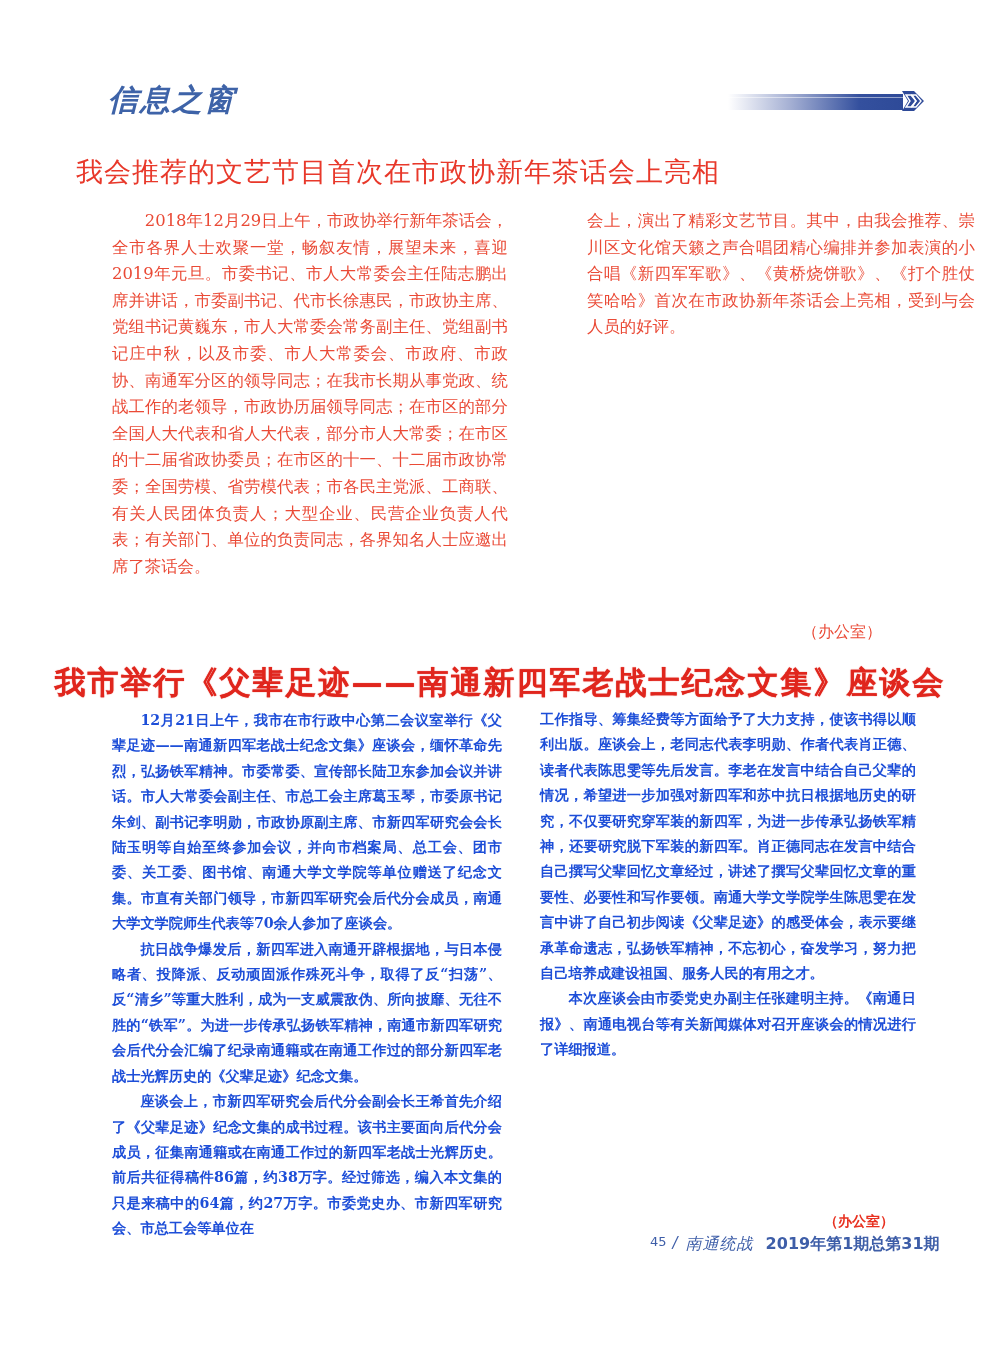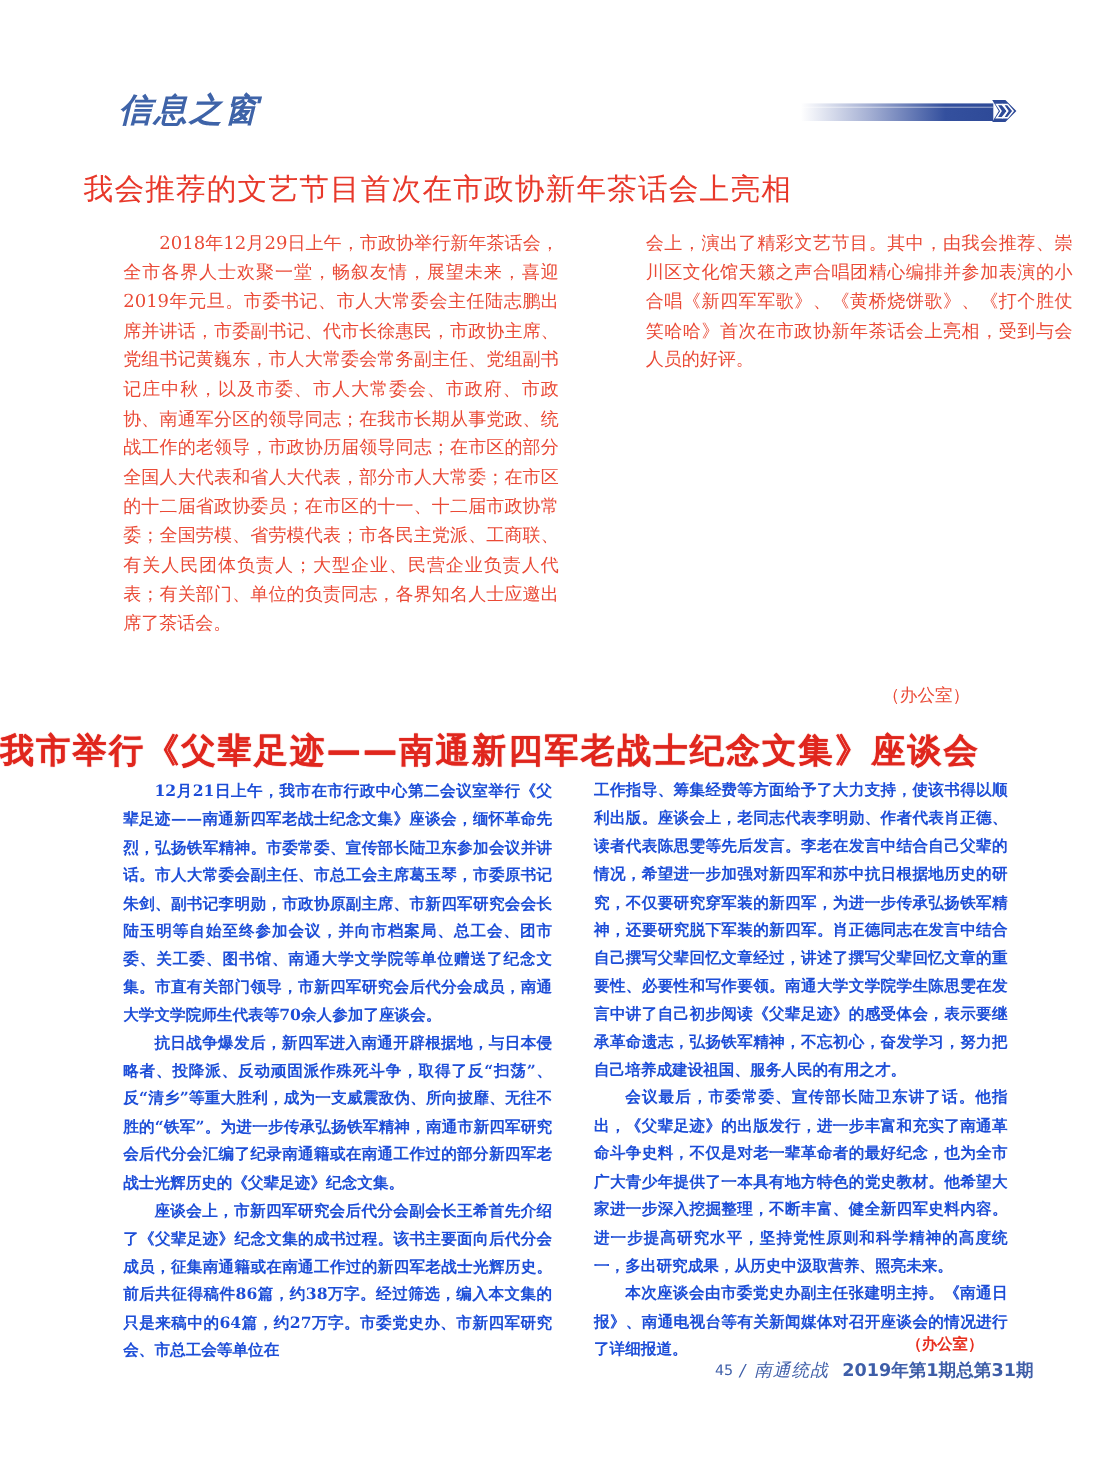--- a/index.html
+++ b/index.html
@@ -66,20 +66,21 @@
       font-family: Liberation Sans, sans-serif;
       font-size: 27px;
       color: #e8382a;
       letter-spacing: 1px;
     }
     .article-title-2 {
       position: absolute;
       left: 0;
       width: 1000px;
       top: 662px;
+      text-align: center;
       font-family: "DejaVu Sans", sans-serif;
       font-weight: bold;
       font-size: 31px;
       color: #e0261d;
       letter-spacing: 2px;
       text-shadow: 0 0 1px #e0261d;
     }
 
     .col {
       position: absolute;
@@ -125,21 +126,20 @@
 
     .footer {
       position: absolute;
       left: 650px;
       top: 1234px;
       height: 24px;
       font-family: "DejaVu Sans", sans-serif;
       color: #3e5ea8;
       white-space: nowrap;
       display: flex;
-      align-items: center;
     }
     .footer .page-num { font-size: 13px; margin-right: 6px; }
     .footer .slash { font-size: 15px; font-style: italic; margin-right: 8px; }
     .footer .mag-name {
       font-family: "DejaVu Serif", serif;
       font-style: italic;
       font-size: 16px;
       margin-right: 12px;
       letter-spacing: 1px;
     }
@@ -175,21 +175,20 @@
 <h1 class="article-title-2" style="margin:0;">我市举行《父辈足迹——南通新四军老战士纪念文集》座谈会</h1>
 
 <div class="col b col1-b">
   <p>12月21日上午，我市在市行政中心第二会议室举行《父辈足迹——南通新四军老战士纪念文集》座谈会，缅怀革命先烈，弘扬铁军精神。市委常委、宣传部长陆卫东参加会议并讲话。市人大常委会副主任、市总工会主席葛玉琴，市委原书记朱剑、副书记李明勋，市政协原副主席、市新四军研究会会长陆玉明等自始至终参加会议，并向市档案局、总工会、团市委、关工委、图书馆、南通大学文学院等单位赠送了纪念文集。市直有关部门领导，市新四军研究会后代分会成员，南通大学文学院师生代表等70余人参加了座谈会。</p>
   <p>抗日战争爆发后，新四军进入南通开辟根据地，与日本侵略者、投降派、反动顽固派作殊死斗争，取得了反“扫荡”、反“清乡”等重大胜利，成为一支威震敌伪、所向披靡、无往不胜的“铁军”。为进一步传承弘扬铁军精神，南通市新四军研究会后代分会汇编了纪录南通籍或在南通工作过的部分新四军老战士光辉历史的《父辈足迹》纪念文集。</p>
   <p>座谈会上，市新四军研究会后代分会副会长王希首先介绍了《父辈足迹》纪念文集的成书过程。该书主要面向后代分会成员，征集南通籍或在南通工作过的新四军老战士光辉历史。前后共征得稿件86篇，约38万字。经过筛选，编入本文集的只是来稿中的64篇，约27万字。市委党史办、市新四军研究会、市总工会等单位在</p>
 </div>
 
 <div class="col b col2-b">
   <p class="cont">工作指导、筹集经费等方面给予了大力支持，使该书得以顺利出版。座谈会上，老同志代表李明勋、作者代表肖正德、读者代表陈思雯等先后发言。李老在发言中结合自己父辈的情况，希望进一步加强对新四军和苏中抗日根据地历史的研究，不仅要研究穿军装的新四军，为进一步传承弘扬铁军精神，还要研究脱下军装的新四军。肖正德同志在发言中结合自己撰写父辈回忆文章经过，讲述了撰写父辈回忆文章的重要性、必要性和写作要领。南通大学文学院学生陈思雯在发言中讲了自己初步阅读《父辈足迹》的感受体会，表示要继承革命遗志，弘扬铁军精神，不忘初心，奋发学习，努力把自己培养成建设祖国、服务人民的有用之才。</p>
-  <p>会议最后，市委常委、宣传部长陆卫东讲了话。他指出，《父辈足迹》的出版发行，进一步丰富和充实了南通革命斗争史料，不仅是对老一辈革命者的最好纪念，也为全市广大青少年提供了一本具有地方特色的党史教材。他希望大家进一步深入挖掘整理，不断丰富、健全新四军史料内容。进一步提高研究水平，坚持党性原则和科学精神的高度统一，多出研究成果，从历史中汲取营养、照亮未来。</p>
   <p>本次座谈会由市委党史办副主任张建明主持。《南通日报》、南通电视台等有关新闻媒体对召开座谈会的情况进行了详细报道。</p>
 </div>
 
 <div class="office-2">（办公室）</div>
 
 <div class="footer">
   <span class="page-num">45</span>
   <span class="slash">/</span>
   <span class="mag-name">南通统战</span>
   <span class="issue">2019年第1期总第31期</span>

